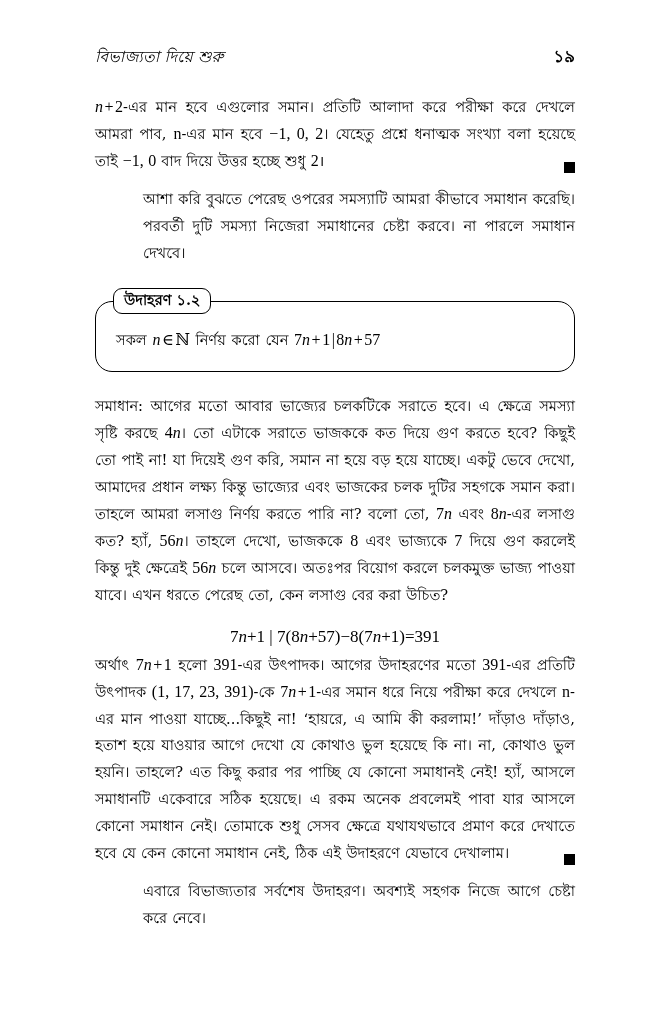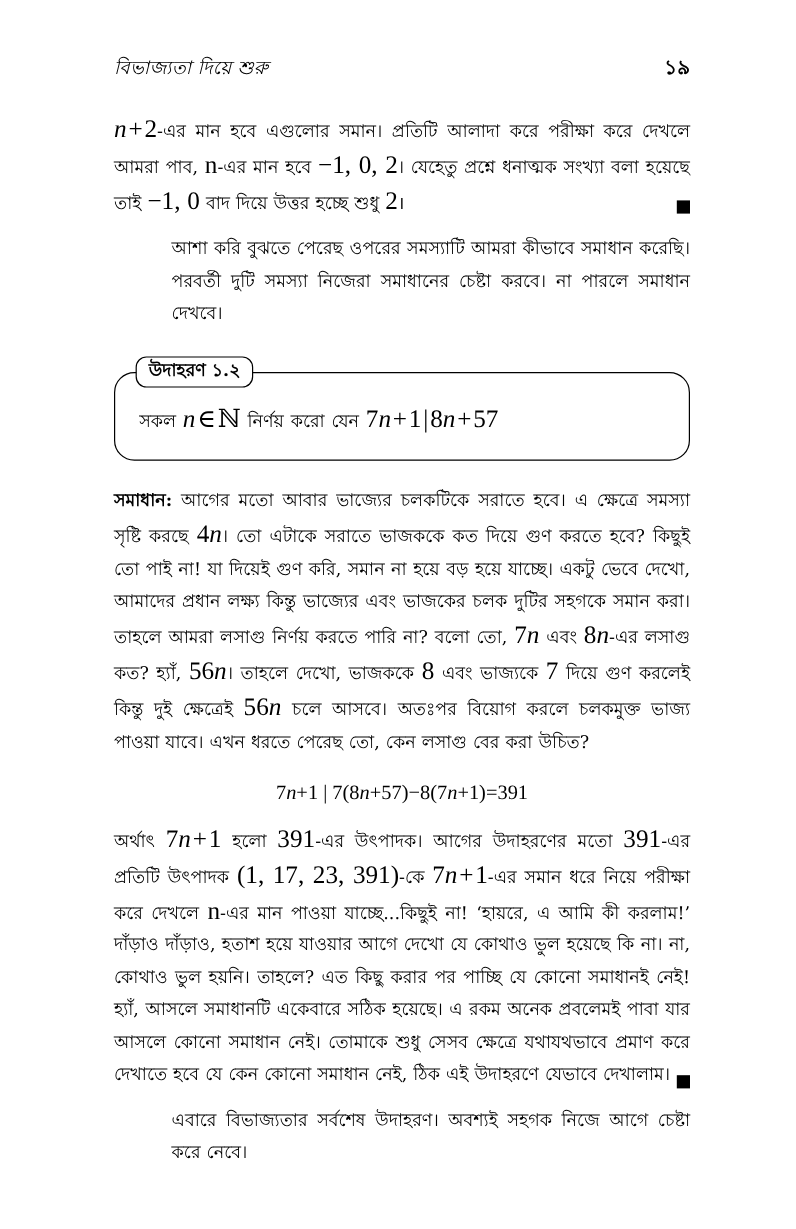--- a/index.html
+++ b/index.html
@@ -61,40 +61,40 @@
     text-align: justify;
     text-justify: inter-word;
     word-spacing: 0.4px;
     hyphens: none;
   }
   p.para + p.para { margin-top: 11px; margin-left: 48px; }
 
   .gap-after-first { margin-bottom: 9px; }
 
   .lead {
-    font-weight: bold;
+    font-weight: normal;
   }
 
   
   .qed {
     display: inline-block;
     width: 11px;
     height: 11px;
     background: #000000;
     vertical-align: -1px;
   }
   .qed-wrap {
     float: right;
     margin-top: 6px;
   }
 
   
   .m {
     font-family: "Liberation Serif", "DejaVu Serif", serif;
-    font-size: 21px;
+    font-size: 16px;
     white-space: nowrap;
   }
   .m .v {              
     font-style: italic;
   }
   .m .num {            
     font-style: normal;
   }
   .m .op {
     font-style: normal;
@@ -102,21 +102,21 @@
   }
   .bb {                
     font-family: "DejaVu Serif", "Liberation Serif", serif;
     font-style: normal;
   }
 
   .display-eq {
     text-align: center;
     font-family: "Liberation Serif", "DejaVu Serif", serif;
     font-size: 17px;
-    margin: 18px 0 15px 0;
+    margin: 18px 0 5px 0;
     white-space: nowrap;
   }
   .display-eq .v { font-style: italic; }
 
   
   .example-box-wrap {
     position: relative;
     margin: 26px 0 21px 0;
     padding-top: 9px;
   }

